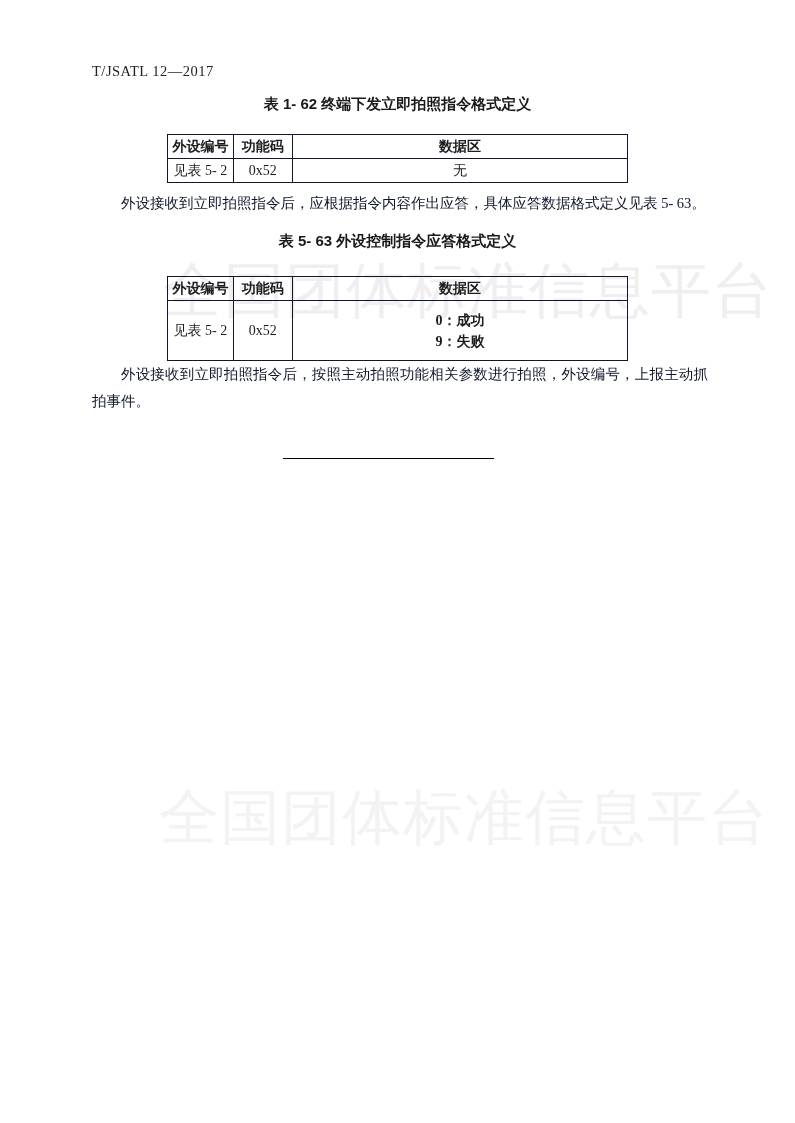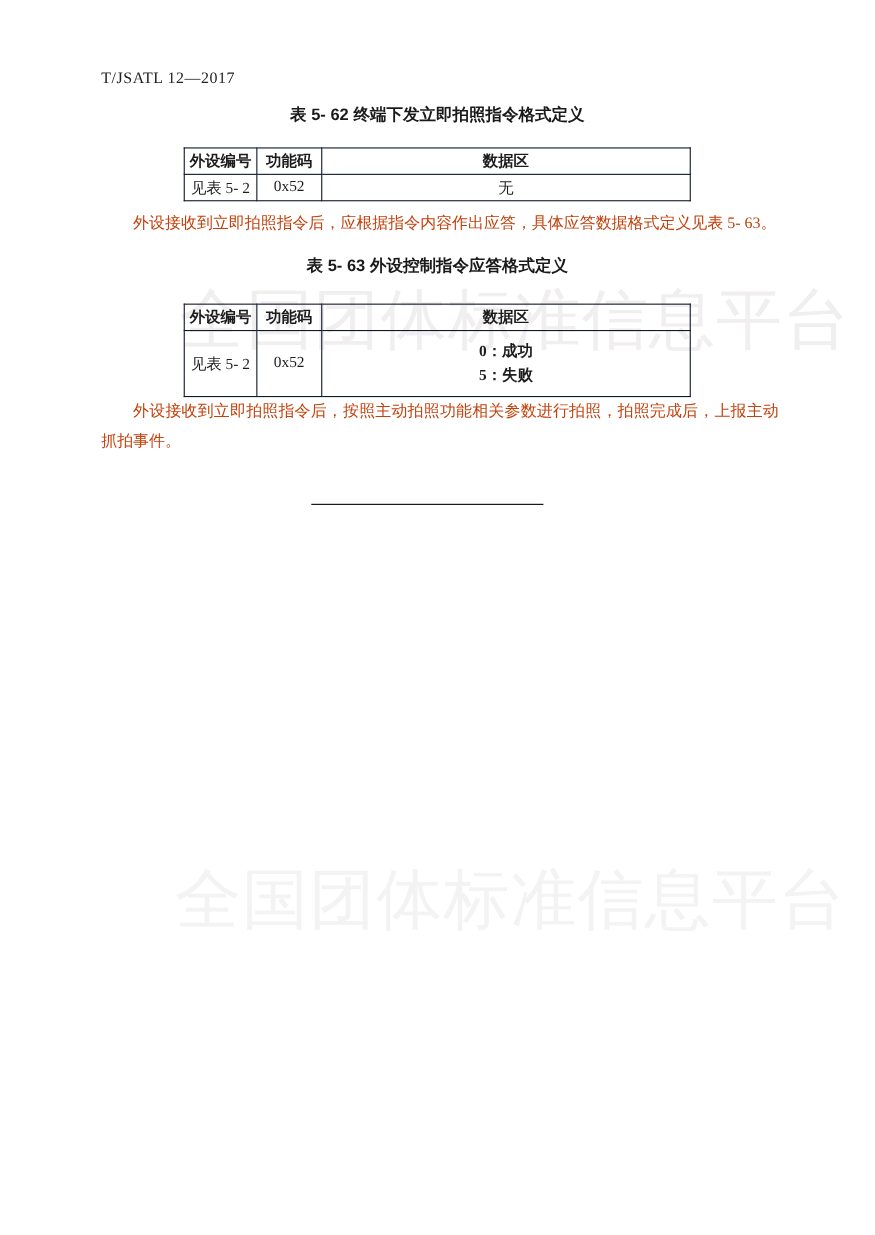--- a/index.html
+++ b/index.html
@@ -88,21 +88,21 @@
   td.data-left .dz-line { display: block; line-height: 21px; font-weight: bold; }
 
   .body-paragraph {
     position: absolute;
     left: 92px;
     width: 616px;
     font-size: 14.5px;
     line-height: 27px;
     text-indent: 2em;
     text-align: justify;
-    color: #c2410c;
+    color: #0f172a;
     z-index: 1;
   }
   .para-1 { top: 190px; }
   .para-2 { top: 361px; }
 
   .end-rule {
     position: absolute;
     left: 283px;
     top: 458px;
     width: 211px;
@@ -119,21 +119,21 @@
     font-family: Liberation Serif, serif;
   }
 </style>
 </head>
 <body>
 
 <div class="page">
 
   <div class="doc-header">T/JSATL 12—2017</div>
 
-  <div class="table-caption caption-1">表 5- 62 终端下发立即拍照指令格式定义</div>
+  <div class="table-caption caption-1">表 1- 62 终端下发立即拍照指令格式定义</div>
 
   <table class="spec table-1">
     <thead>
       <tr>
         <th class="col-peripheral">外设编号</th>
         <th class="col-funccode">功能码</th>
         <th class="col-datazone">数据区</th>
       </tr>
     </thead>
     <tbody>
@@ -158,27 +158,27 @@
         <th class="col-funccode">功能码</th>
         <th class="col-datazone">数据区</th>
       </tr>
     </thead>
     <tbody>
       <tr>
         <td>见表 5- 2</td>
         <td>0x52</td>
         <td class="data-left">
           <span class="dz-line">0：成功</span>
-          <span class="dz-line">5：失败</span>
+          <span class="dz-line">9：失败</span>
         </td>
       </tr>
     </tbody>
   </table>
 
-  <p class="body-paragraph para-2">外设接收到立即拍照指令后，按照主动拍照功能相关参数进行拍照，拍照完成后，上报主动抓拍事件。</p>
+  <p class="body-paragraph para-2">外设接收到立即拍照指令后，按照主动拍照功能相关参数进行拍照，外设编号，上报主动抓拍事件。</p>
 
   <div class="end-rule"></div>
 
   <div class="watermark watermark-2">全国团体标准信息平台</div>
 
   <div class="page-number">46</div>
 
 </div>
 
 </body></html>

